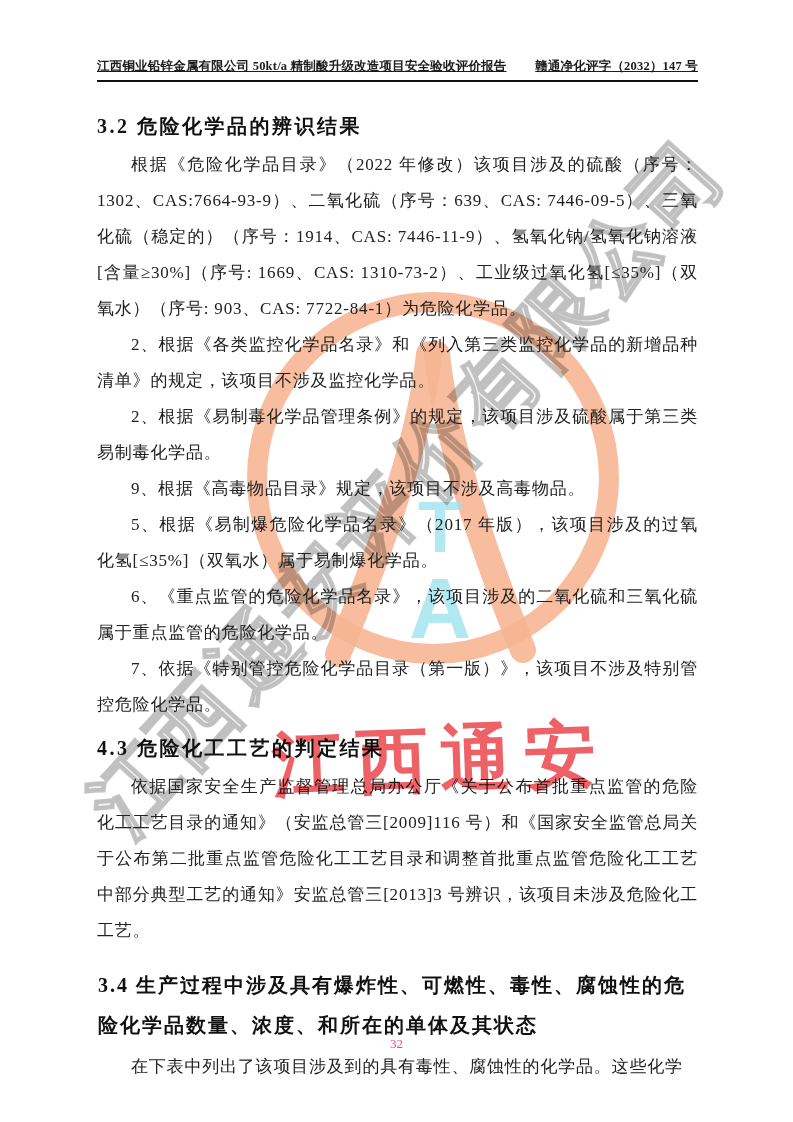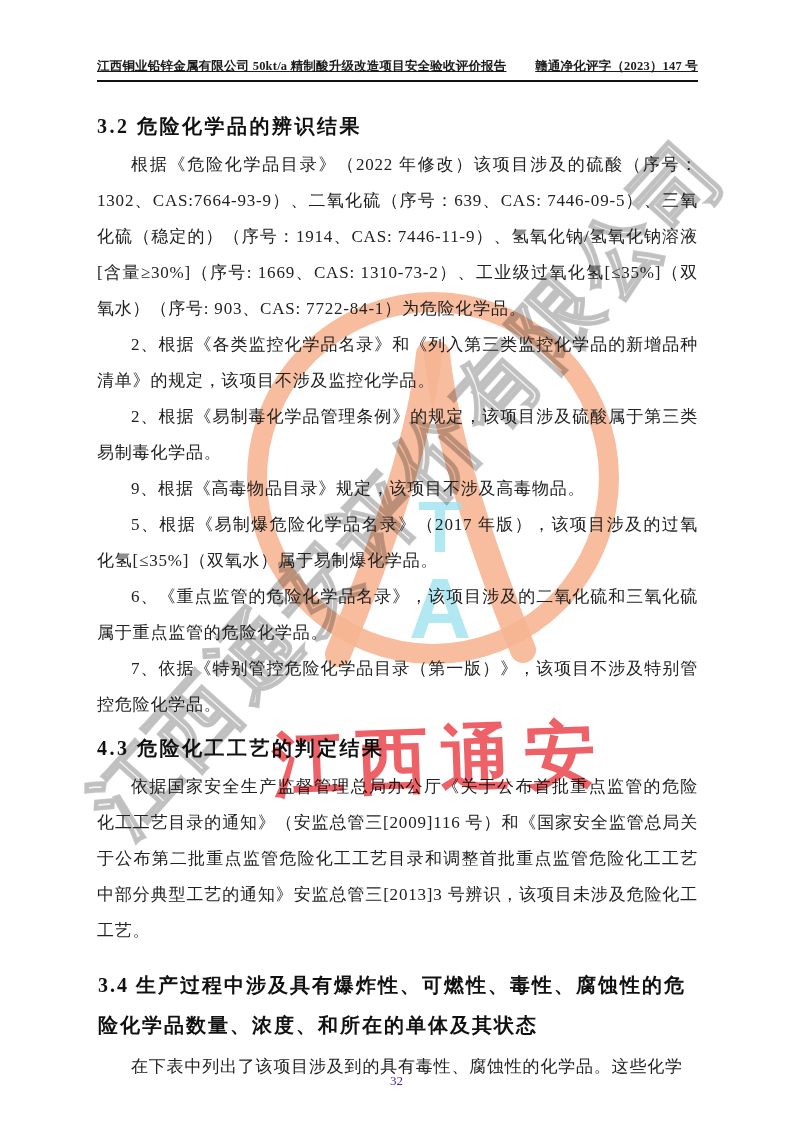--- a/index.html
+++ b/index.html
@@ -33,22 +33,22 @@
     margin:10px 0 6px 0;text-align:left;
   }
   h2.sec-wide{line-height:40px;margin:16px 0 4px 1px;letter-spacing:2px;}
   p.body{
     font-size:17px;line-height:36px;letter-spacing:0.8px;
     text-indent:2em;margin:0;color:#212121;
   }
 
   
   .footer{
-    position:absolute;left:0;top:1073px;width:100%;
-    text-align:center;font-size:13px;color:#4c1d95;
+    position:absolute;left:0;top:1036px;width:100%;
+    text-align:center;font-size:13px;color:#ec4899;
   }
 
   
   .wm{position:absolute;pointer-events:none;mix-blend-mode:multiply;}
   .wm-logo{left:233px;top:282px;width:400px;height:400px;opacity:0.85;}
   .wm-diagonal{
     left:96px;top:742px;width:860px;height:110px;
     transform:rotate(-48deg);transform-origin:30px 55px;
     font-size:84px;font-weight:bold;letter-spacing:6px;white-space:nowrap;
     color:rgba(190,190,190,0.18);
@@ -73,21 +73,21 @@
     <path d="M196 72 C 186 170, 135 300, 105 372" fill="none" stroke="#f4a980" stroke-width="26" stroke-linecap="round" opacity="0.9"></path>
     <path d="M204 72 C 214 170, 262 298, 290 368" fill="none" stroke="#f4a980" stroke-width="26" stroke-linecap="round" opacity="0.9"></path>
     <text x="207" y="270" text-anchor="middle" font-size="72" font-weight="bold" fill="#8edcec" opacity="0.8" font-family="Liberation Sans, sans-serif">T</text>
     <text x="207" y="356" text-anchor="middle" font-size="86" font-weight="bold" fill="#8edcec" opacity="0.8" font-family="Liberation Sans, sans-serif">A</text>
   </svg>
 
   <div class="wm wm-diagonal">江西通安评价有限公司</div>
 
   <div class="header">
     <span>江西铜业铅锌金属有限公司 50kt/a 精制酸升级改造项目安全验收评价报告</span>
-    <span>赣通净化评字（2023）147 号</span>
+    <span>赣通净化评字（2032）147 号</span>
   </div>
 
   <div class="content">
 
     <h2 class="sec">3.2 危险化学品的辨识结果</h2>
     <p class="body">根据《危险化学品目录》（2022 年修改）该项目涉及的硫酸（序号：1302、CAS:7664-93-9）、二氧化硫（序号：639、CAS: 7446-09-5）、三氧化硫（稳定的）（序号：1914、CAS: 7446-11-9）、氢氧化钠/氢氧化钠溶液[含量≥30%]（序号: 1669、CAS: 1310-73-2）、工业级过氧化氢[≤35%]（双氧水）（序号: 903、CAS: 7722-84-1）为危险化学品。</p>
     <p class="body">2、根据《各类监控化学品名录》和《列入第三类监控化学品的新增品种清单》的规定，该项目不涉及监控化学品。</p>
     <p class="body">2、根据《易制毒化学品管理条例》的规定，该项目涉及硫酸属于第三类易制毒化学品。</p>
     <p class="body">9、根据《高毒物品目录》规定，该项目不涉及高毒物品。</p>
     <p class="body">5、根据《易制爆危险化学品名录》（2017 年版），该项目涉及的过氧化氢[≤35%]（双氧水）属于易制爆化学品。</p>

